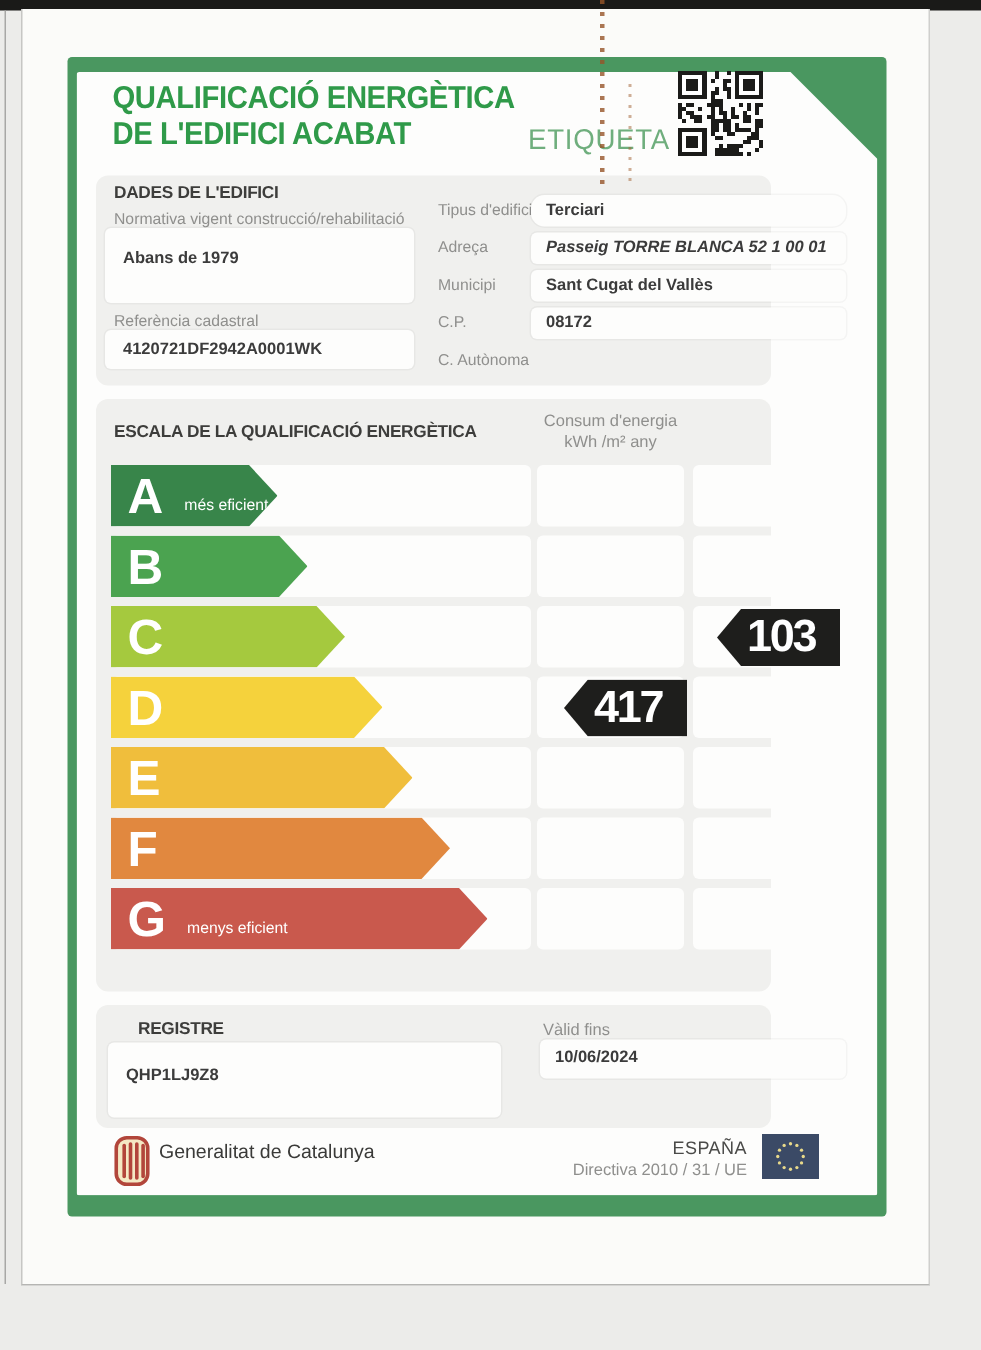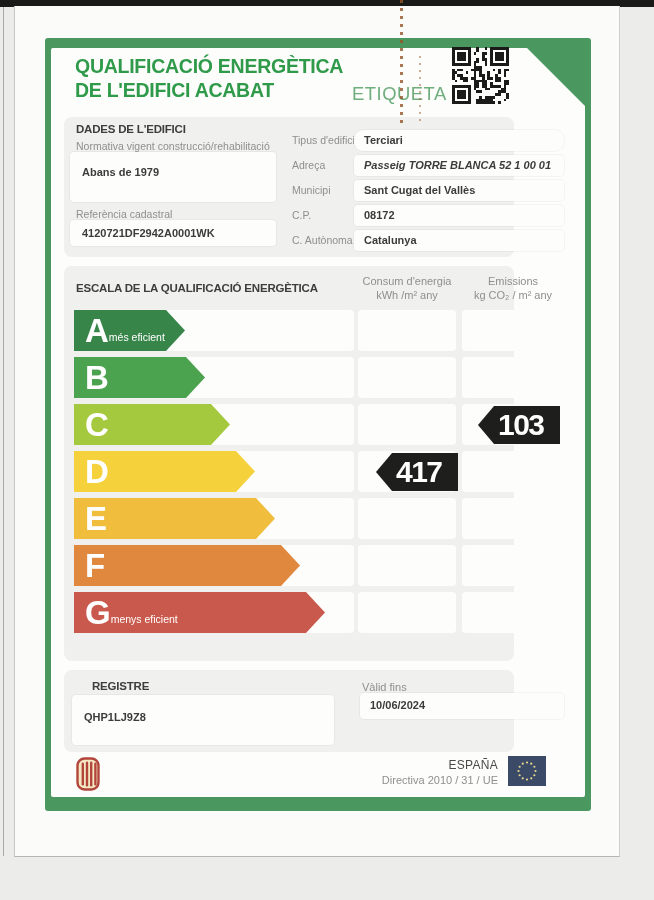--- a/index.html
+++ b/index.html
@@ -35,21 +35,21 @@
   #escala{top:266px;height:395px;}
   .colhead{position:absolute;top:8px;width:130px;text-align:center;font-size:11px;color:#8f8f8d;line-height:14px;}
   .bars{position:absolute;left:10px;top:44px;width:505px;height:340px;}
   .bar-row{position:absolute;left:0;width:505px;height:41px;}
   .row-track{position:absolute;left:0;top:0;width:280px;height:41px;background:#fdfdfc;border-radius:4px;}
   .cell{position:absolute;top:0;width:98px;height:41px;background:#fdfdfc;border-radius:4px;}
   .c1{left:284px;} .c2{left:388px;}
   .bar{position:absolute;left:0;top:0;height:41px;display:flex;align-items:center;
        clip-path:polygon(0 0,calc(100% - 19px) 0,100% 50%,calc(100% - 19px) 100%,0 100%);}
   .bar .letter{font-size:33px;font-weight:bold;color:#fff;margin-left:11px;line-height:41px;}
-  .bar .note{font-size:10.5px;color:#fff;margin-left:0;margin-top:12px;text-align:right;}
+  .bar .note{font-size:10.5px;color:#fff;margin-left:14px;margin-top:12px;text-align:right;}
   .indicator{position:absolute;top:2px;width:82px;height:38px;background:var(--indicator-black,#1e1e1c);
              clip-path:polygon(16px 0,100% 0,100% 100%,16px 100%,0 50%);
              color:#fff;font-size:30px;font-weight:bold;letter-spacing:-1.5px;line-height:38px;padding-left:20px;}
   .ind1{left:302px;} .ind2{left:404px;}
 
   
   #registre{top:670px;height:82px;}
 
   
   .gencat-logo{position:absolute;left:76px;top:757px;width:26px;height:35px;}
@@ -235,34 +235,27 @@
     </div>
     <div class="lbl" style="left:228px;top:67px;">Municipi</div>
     <div class="vbox" style="left:290px;top:63px;width:210px;height:21px;">
       <div class="val" style="padding:4px 0 0 10px;">Sant Cugat del Vallès</div>
     </div>
     <div class="lbl" style="left:228px;top:92px;">C.P.</div>
     <div class="vbox" style="left:290px;top:88px;width:210px;height:21px;">
       <div class="val" style="padding:4px 0 0 10px;">08172</div>
     </div>
     <div class="lbl" style="left:228px;top:117px;">C. Autònoma</div>
-    <div class="vbox" style="left:290px;top:113px;width:210px;height:21px;">
-      <div class="val" style="padding:4px 0 0 10px;">Catalunya</div>
-    </div>
   </div>
 
   <div class="panel" id="escala">
     <div class="sec-title" style="left:12px;top:16px;">ESCALA DE LA QUALIFICACIÓ ENERGÈTICA</div>
     <div class="colhead" style="left:278px;">
       <div>Consum d'energia</div>
       <div>kWh /m²  any</div>
-    </div>
-    <div class="colhead" style="left:384px;">
-      <div>Emissions</div>
-      <div>kg CO₂ / m²  any</div>
     </div>
     <div class="bars">
         <div class="bar-row" style="top: 0px;">
           <div class="row-track"></div>
           <div class="cell c1"></div>
           <div class="cell c2"></div>
           <div class="bar" style="width: 111px; background: rgb(56, 133, 74);">
             <span class="letter">A</span>
             <span class="note">més eficient</span>
           </div>
@@ -340,20 +333,21 @@
   <div class="gencat-logo">
     <svg viewBox="0 0 26 35">
       <rect x="1.5" y="1.5" width="21" height="31" rx="7" fill="#f4e9c4" stroke="#b2463b" stroke-width="2.4"></rect>
       <rect x="5.6" y="5.5" width="2.4" height="23" rx="1.2" fill="#b2463b"></rect>
       <rect x="9.8" y="4.5" width="2.4" height="25" rx="1.2" fill="#b2463b"></rect>
       <rect x="14" y="4.5" width="2.4" height="25" rx="1.2" fill="#b2463b"></rect>
       <rect x="18.2" y="5.5" width="2.4" height="23" rx="1.2" fill="#b2463b"></rect>
     </svg>
   </div>
   <div class="org">
+    <div class="l1">Generalitat de Catalunya</div>
   </div>
   <div class="es-block">
     <div class="country">ESPAÑA</div>
     <div class="directive">Directiva 2010 / 31 / UE</div>
   </div>
   <div class="eu-flag"><svg viewBox="0 0 38 30">
         <rect width="38" height="30" fill="#3b4a66"></rect>
         <circle cx="19.00" cy="6.50" r="1.1" fill="#e8d98a"></circle>
         <circle cx="23.25" cy="7.64" r="1.1" fill="#e8d98a"></circle>
         <circle cx="26.36" cy="10.75" r="1.1" fill="#e8d98a"></circle>

